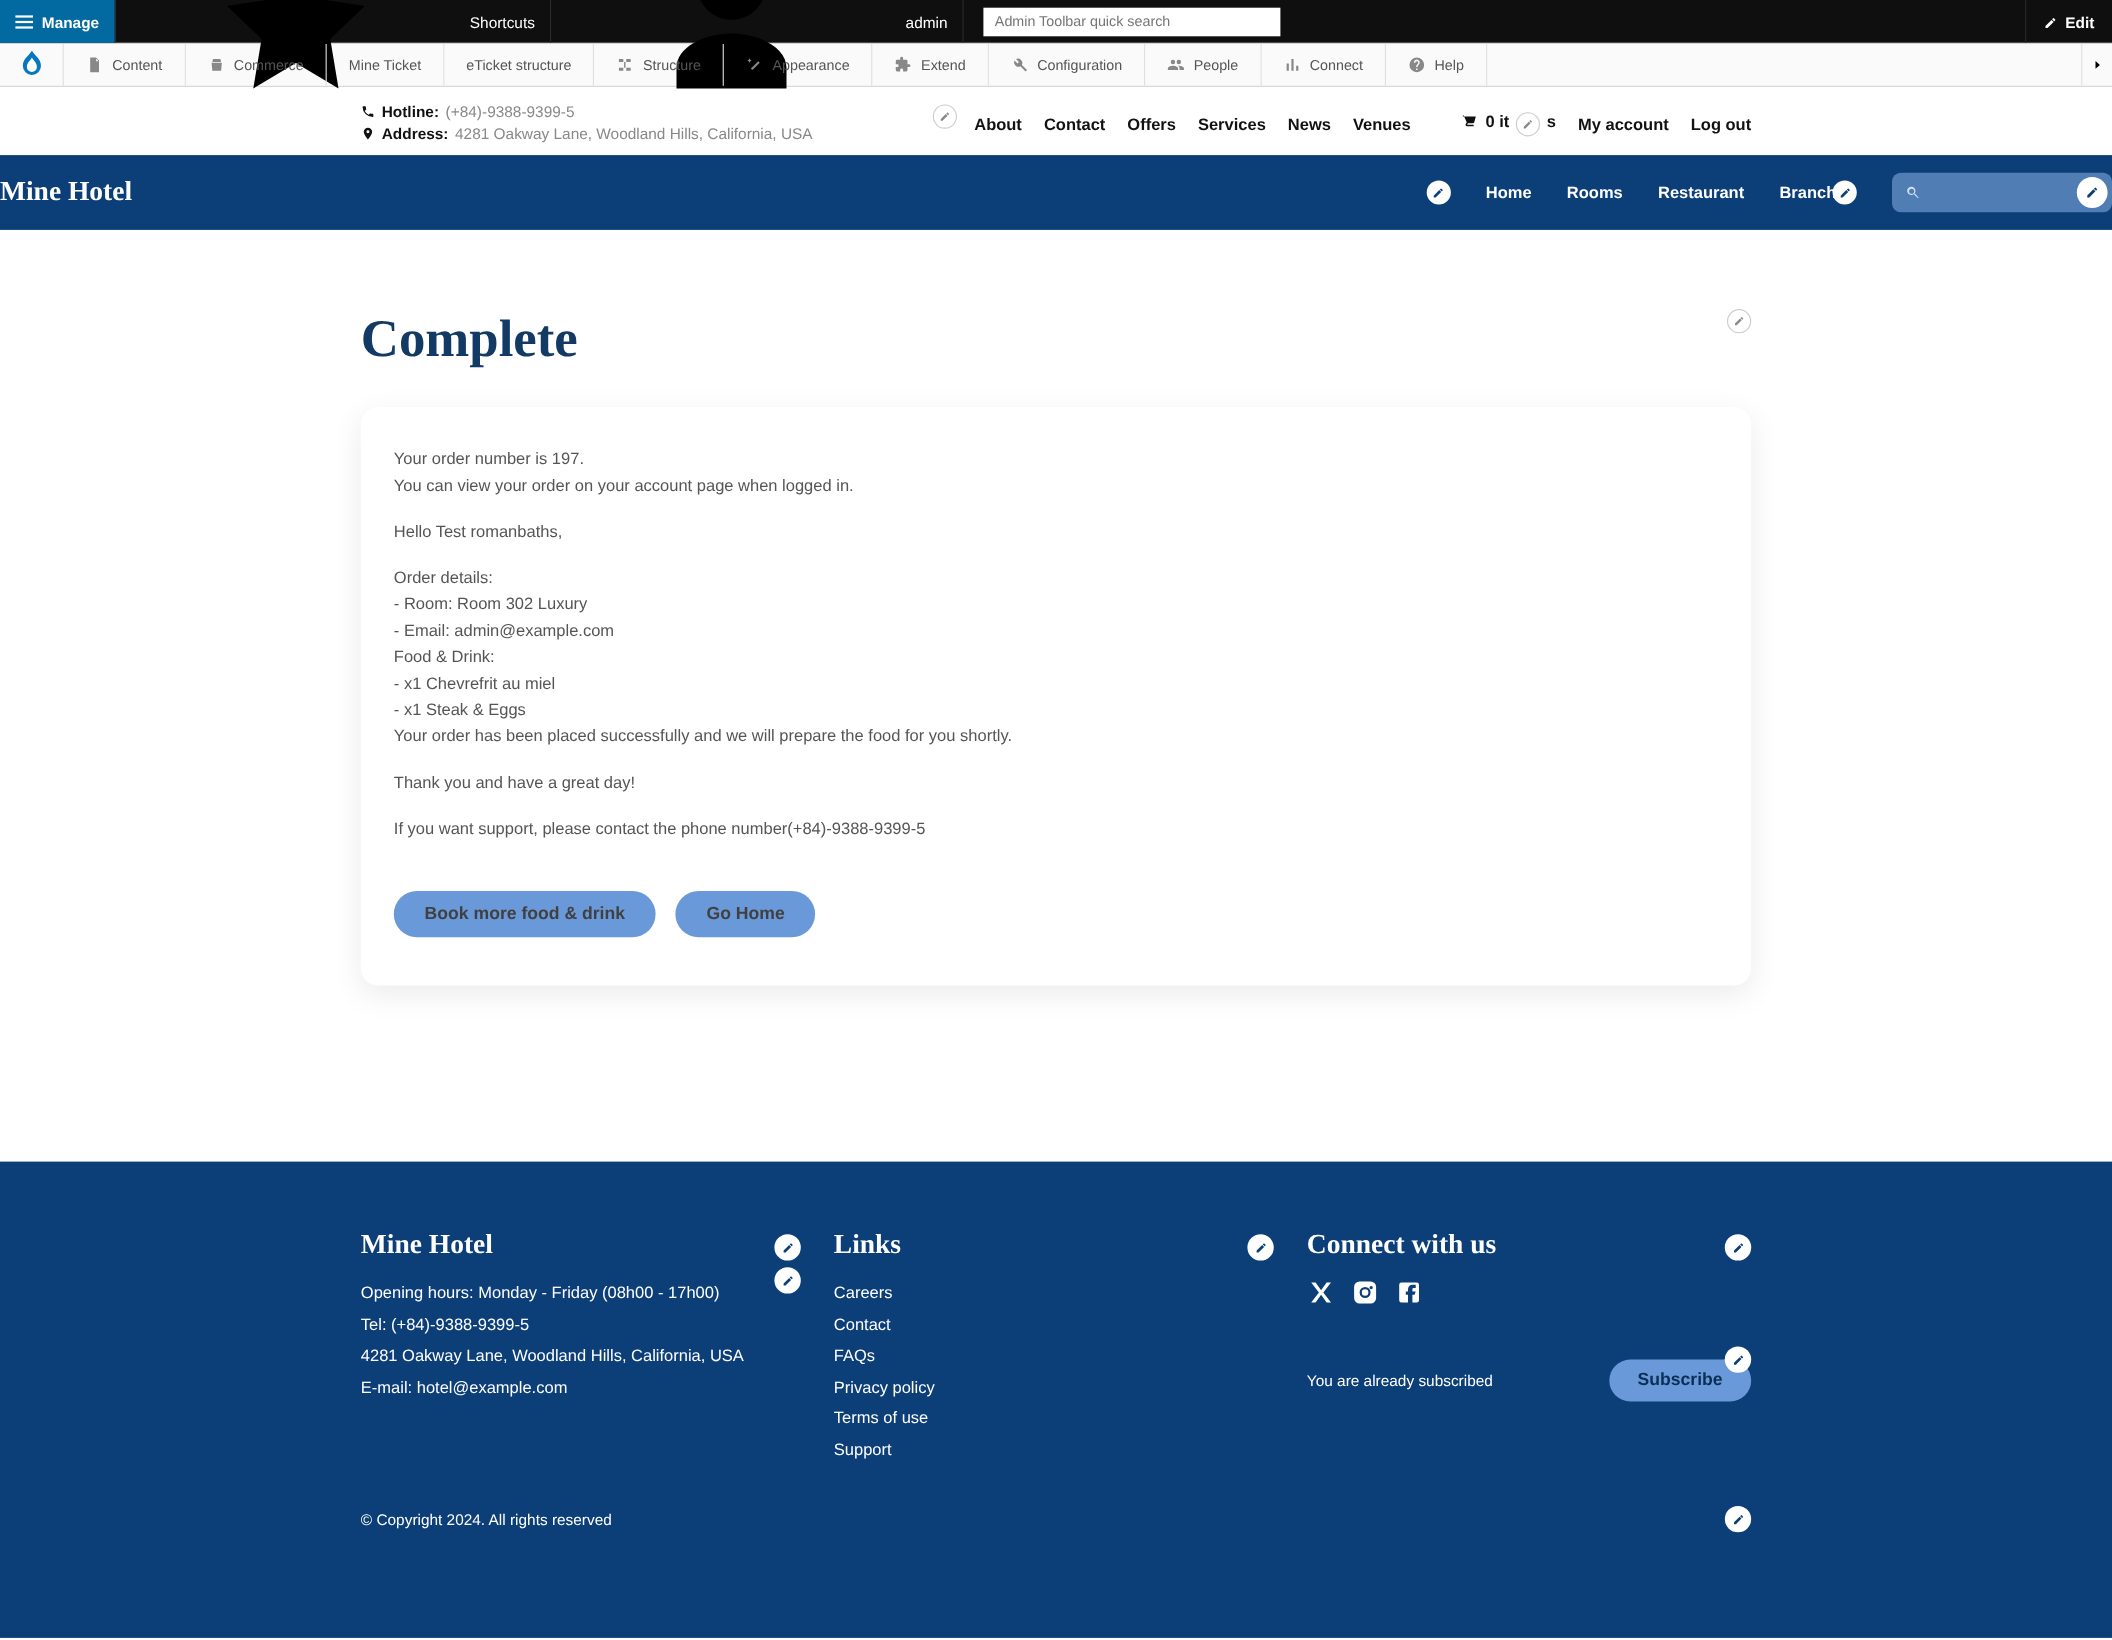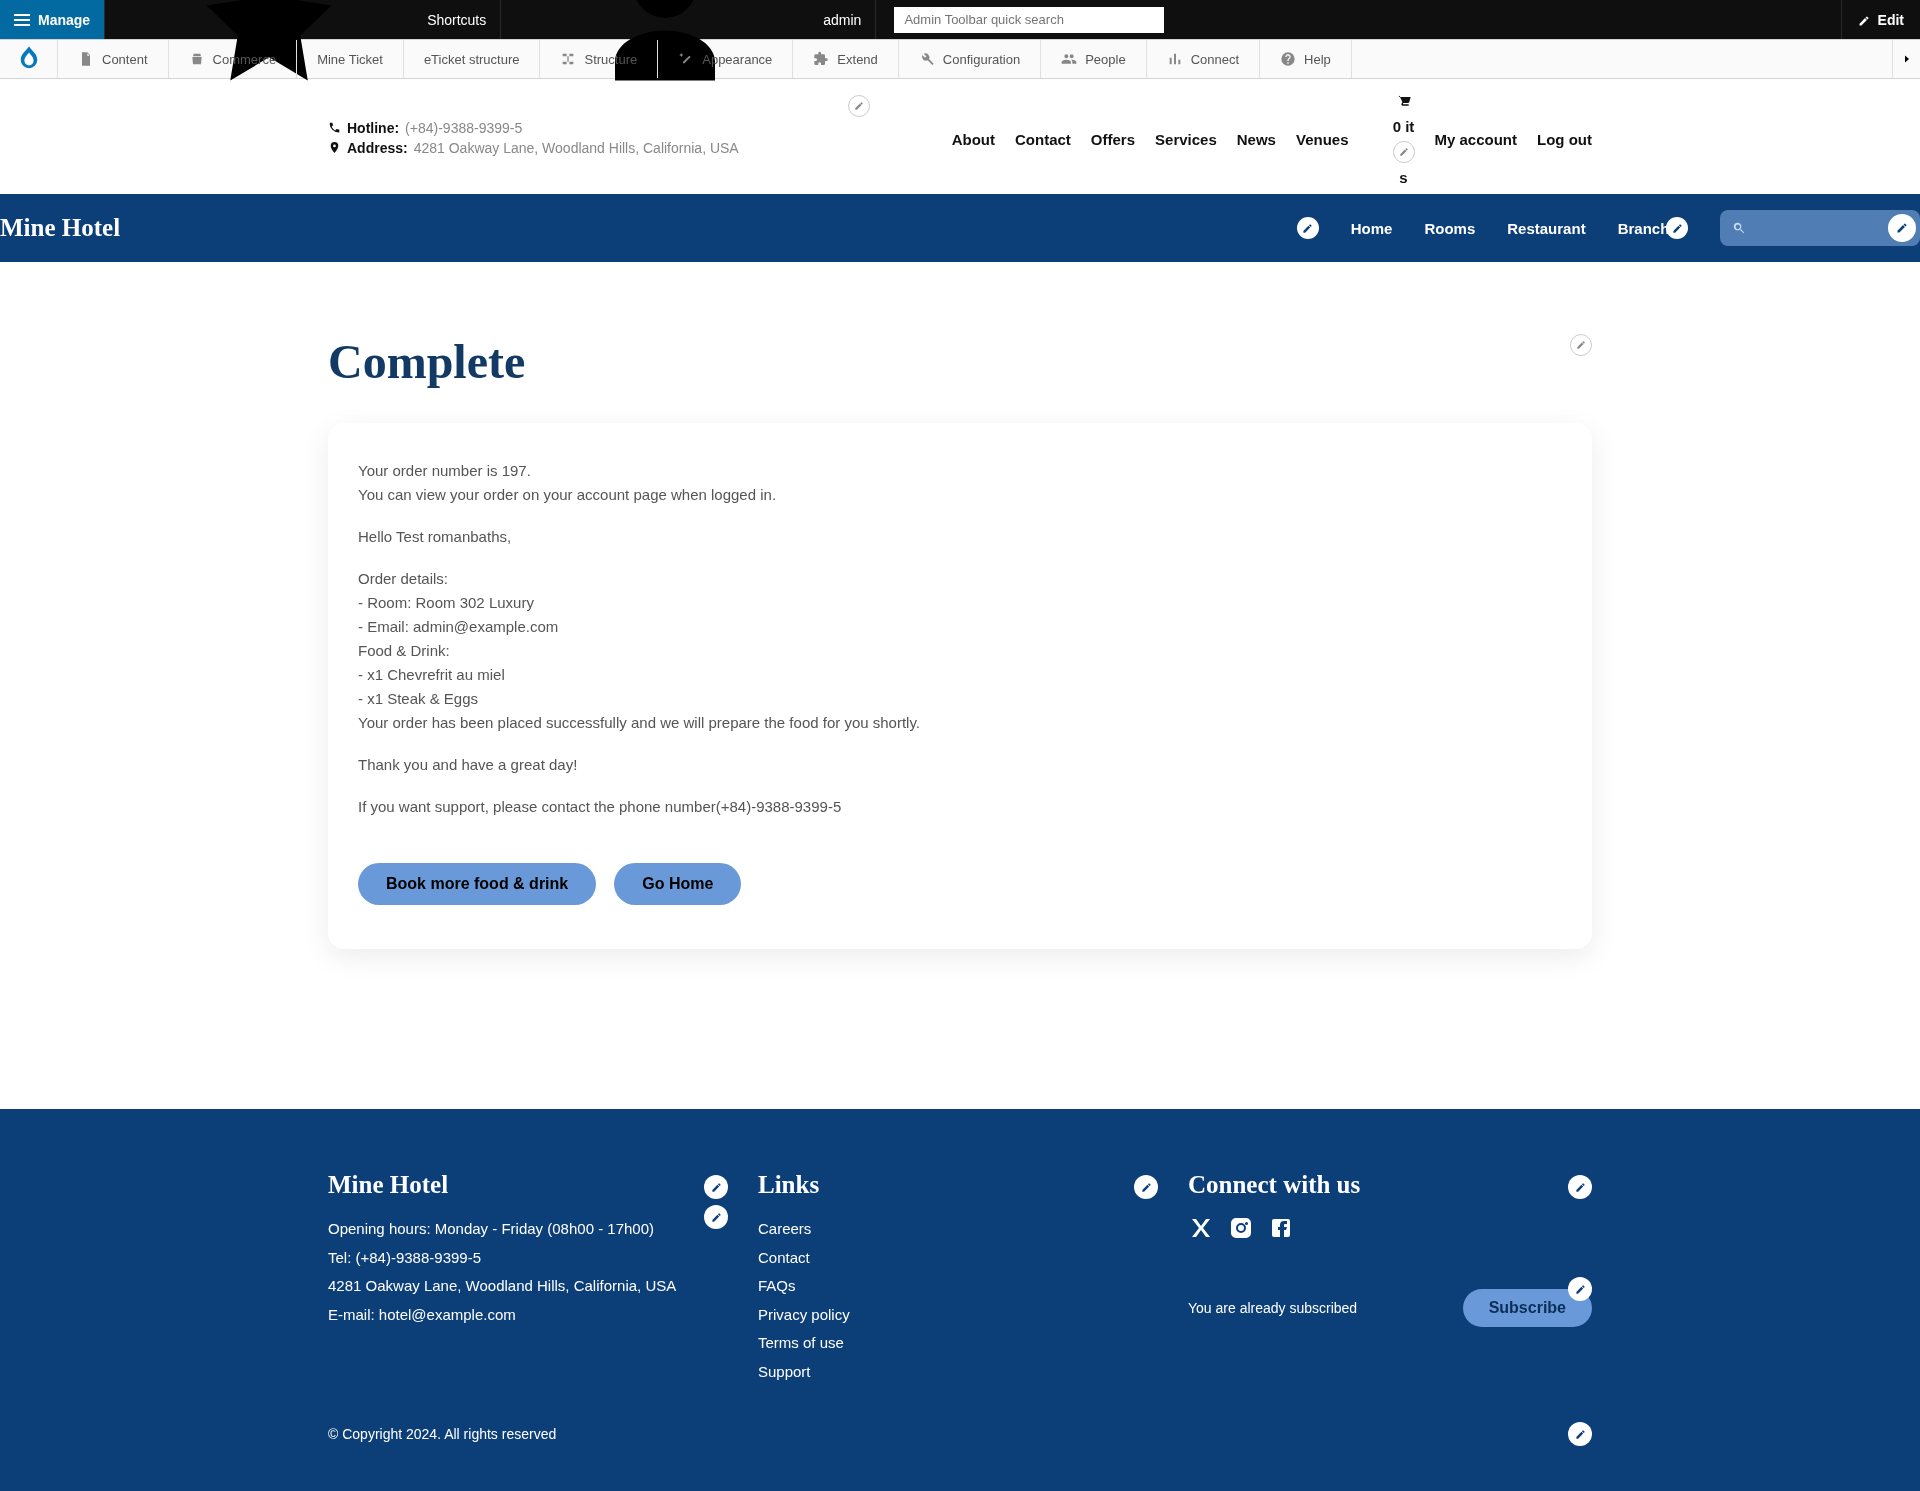--- a/index.html
+++ b/index.html
@@ -84,21 +84,21 @@
   .container { width: 1264px; margin: 0 auto; }
   .site-header .info { font-size: 14px; color: #333; }
   .site-header .info .row { display: flex; align-items: center; gap: 6px; margin-bottom: 4px; }
   .site-header .info .label { font-weight: 700; color: #111; }
   .site-header .info .val-muted { color: #888; }
   .site-header .site-nav {
     margin-left: auto; display: flex; align-items: center; gap: 20px;
     font-weight: 700; font-size: 15px; color: #111;
   }
   .site-header .site-nav a { cursor: pointer; position: relative; }
-  .site-header .cart { display: flex; align-items: center; gap: 6px; margin-left: 24px; flex-direction: column; }
+  .site-header .cart { display: flex; align-items: flex-start; gap: 6px; margin-left: 24px; }
   .edit-bubble {
     width: 22px; height: 22px; border: 1px solid #ccc; border-radius: 50%;
     display: inline-flex; align-items: center; justify-content: center;
     font-size: 11px; color: #888; background: #fff;
     position: absolute; cursor: pointer;
   }
 
   
   .blue-bar {
     background: #0c3e78; color: #fff;
@@ -140,21 +140,21 @@
   .card {
     background: #fff; border-radius: 16px;
     box-shadow: 0 8px 28px rgba(0,0,0,0.08);
     padding: 36px 30px 44px;
     color: #555; font-size: 15px; line-height: 1.6;
   }
   .card p { margin-bottom: 0; }
   .card .gap { height: 18px; }
   .actions { display: flex; gap: 18px; margin-top: 44px; }
   .btn {
-    background: #6a99d9; color: #000000; font-weight: 700;
+    background: #6a99d9; color: #404040; font-weight: 700;
     border: none; border-radius: 26px; padding: 12px 28px;
     font-size: 16px; cursor: pointer;
   }
 
   
   footer { background: #0c3e78; color: #fff; padding: 62px 0 100px; margin-top: 40px; }
   footer .cols { display: flex; gap: 0; }
   footer .col { position: relative; }
   footer .col.c1 { width: 430px; }
   footer .col.c2 { width: 430px; }

